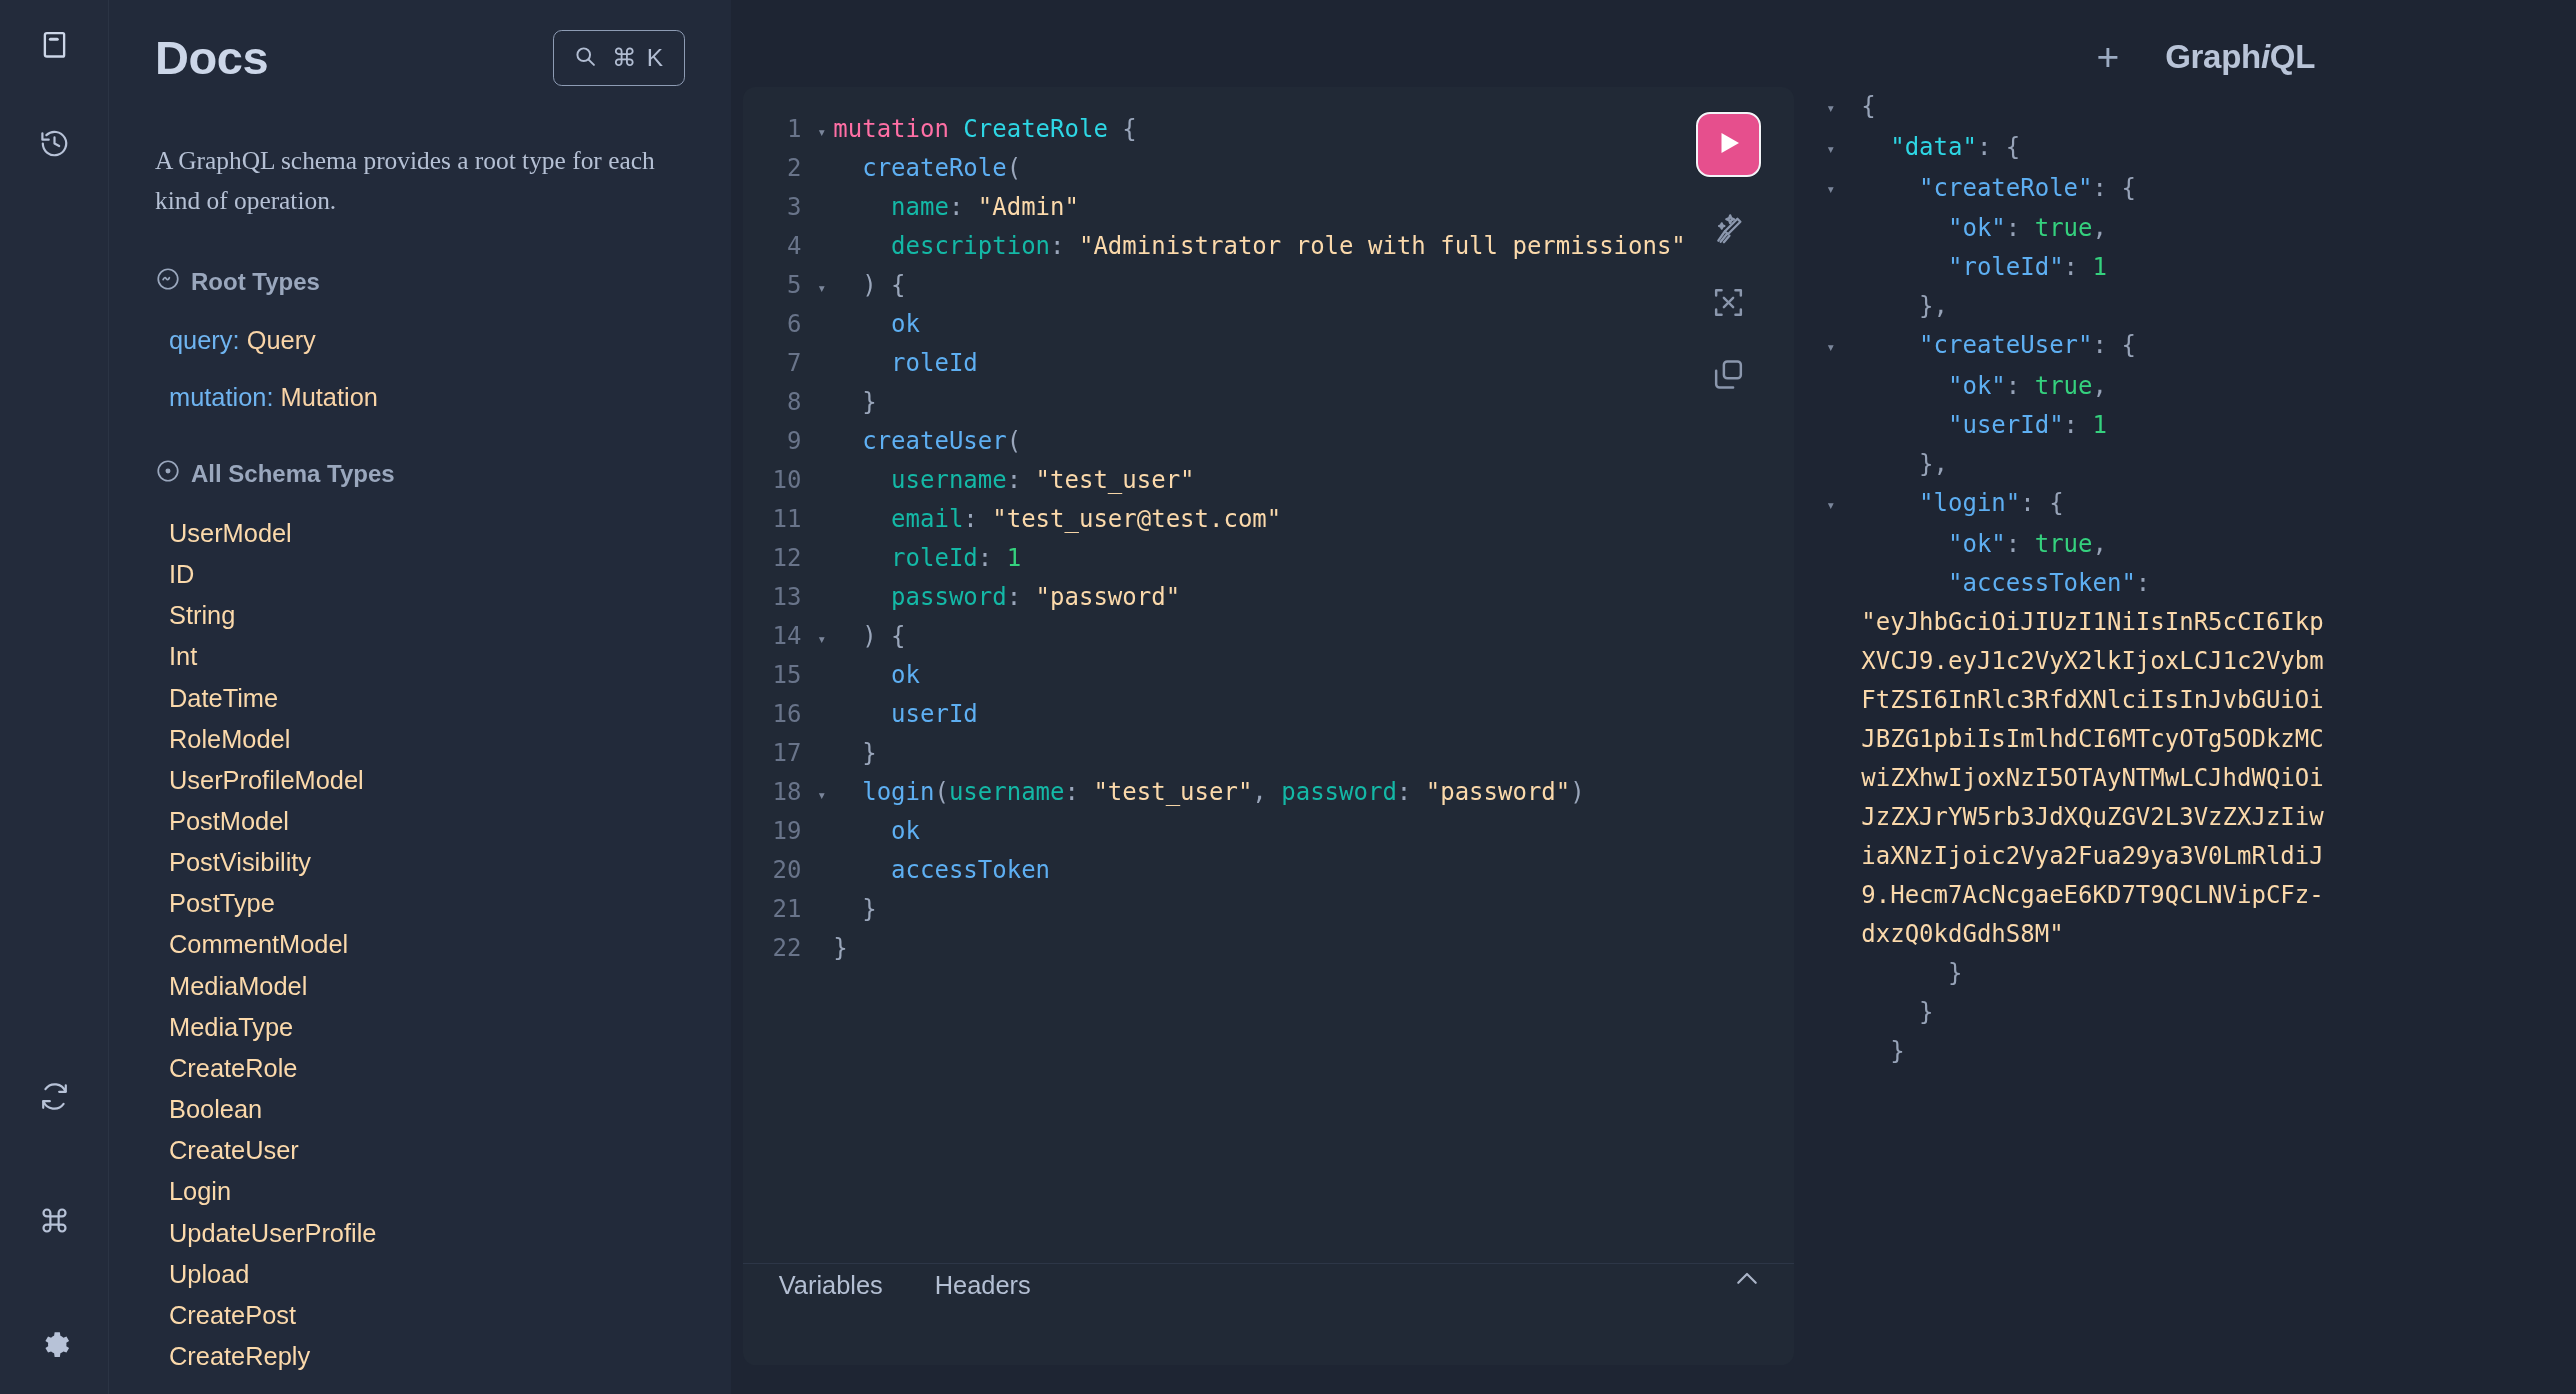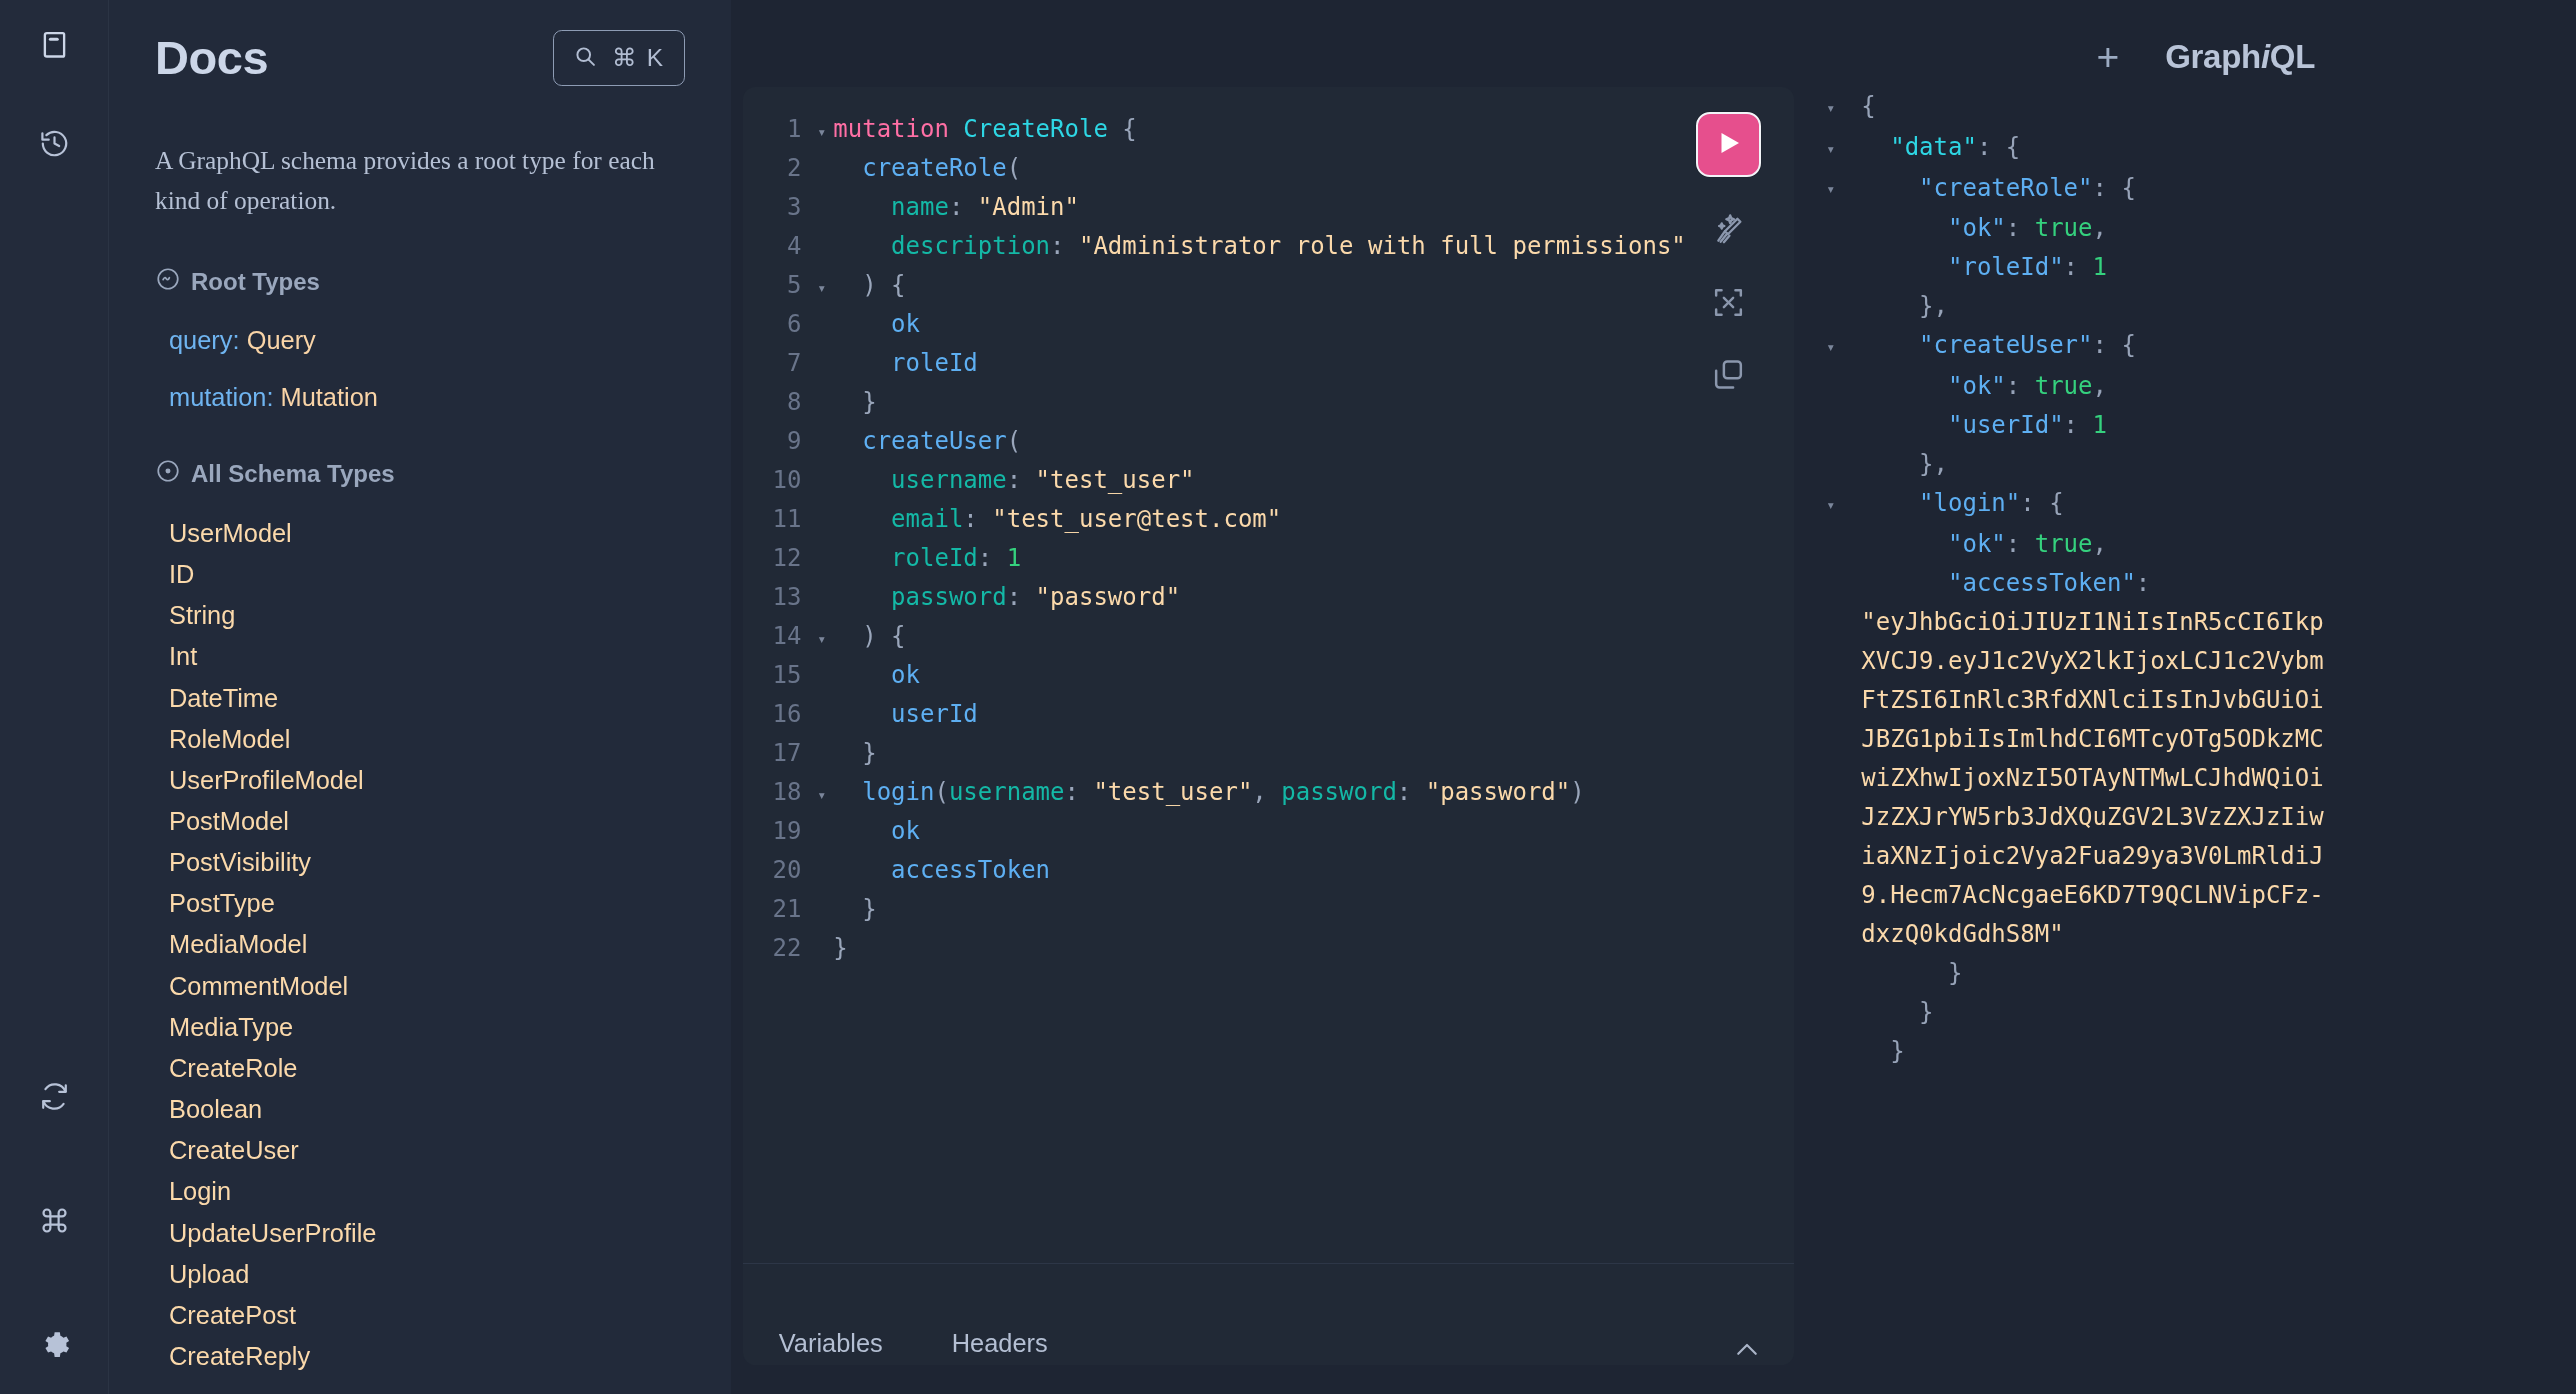--- a/index.html
+++ b/index.html
@@ -130,22 +130,22 @@
     background: #e64f8d; border: 2.6px solid #f2f4f8;
     display: flex; align-items: center; justify-content: center;
     cursor: pointer; box-shadow: 0 0 0 0.9px rgba(0,0,0,.12);
   }
   .run-btn svg { width: 30px; height: 30px; }
   .tool-ic { color: #8b97ad; cursor: pointer; }
   .tool-ic svg { width: 37px; height: 37px; display: block; }
 
   .editor-footer {
     flex: 0 0 102px; border-top: 0.9px solid #2d3647;
-    display: flex; align-items: flex-end; padding: 0 32px;
-    gap: 62px;
+    display: flex; align-items: flex-start; padding: 0 32px;
+    gap: 45px;
   }
   .foot-tab {
     font-size: 25.4px; color: #b4bfd3; cursor: pointer; padding: 7px 3.5px;
   }
   .foot-chevron { margin-left: auto; color: #aab4c8; cursor: pointer; }
   .foot-chevron svg { width: 30px; height: 30px; display: block; }
 
   
   .response {
     flex: 1; padding: 0 26px 0 32px; overflow: hidden;
@@ -275,22 +275,22 @@
         <div class="type-item">UserModel</div>
         <div class="type-item">ID</div>
         <div class="type-item">String</div>
         <div class="type-item">Int</div>
         <div class="type-item">DateTime</div>
         <div class="type-item">RoleModel</div>
         <div class="type-item">UserProfileModel</div>
         <div class="type-item">PostModel</div>
         <div class="type-item">PostVisibility</div>
         <div class="type-item">PostType</div>
+        <div class="type-item">CommentModel</div>
         <div class="type-item">MediaModel</div>
-        <div class="type-item">CommentModel</div>
         <div class="type-item">MediaType</div>
         <div class="type-item">CreateRole</div>
         <div class="type-item">Boolean</div>
         <div class="type-item">CreateUser</div>
         <div class="type-item">Login</div>
         <div class="type-item">UpdateUserProfile</div>
         <div class="type-item">Upload</div>
         <div class="type-item">CreatePost</div>
         <div class="type-item">CreateReply</div>
       </div>

